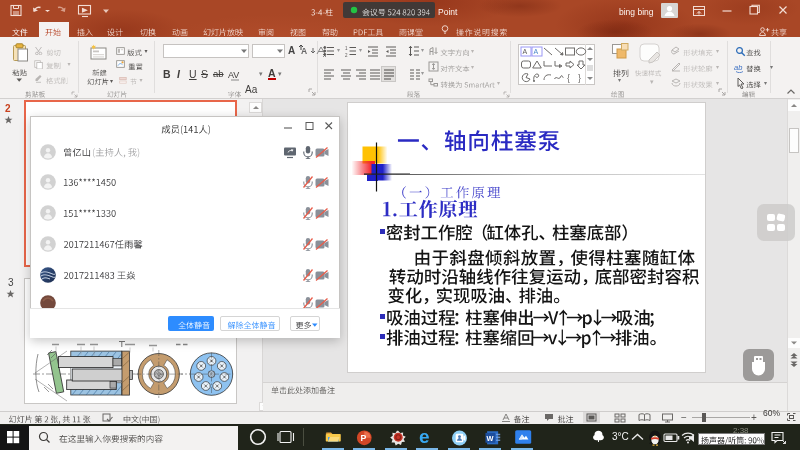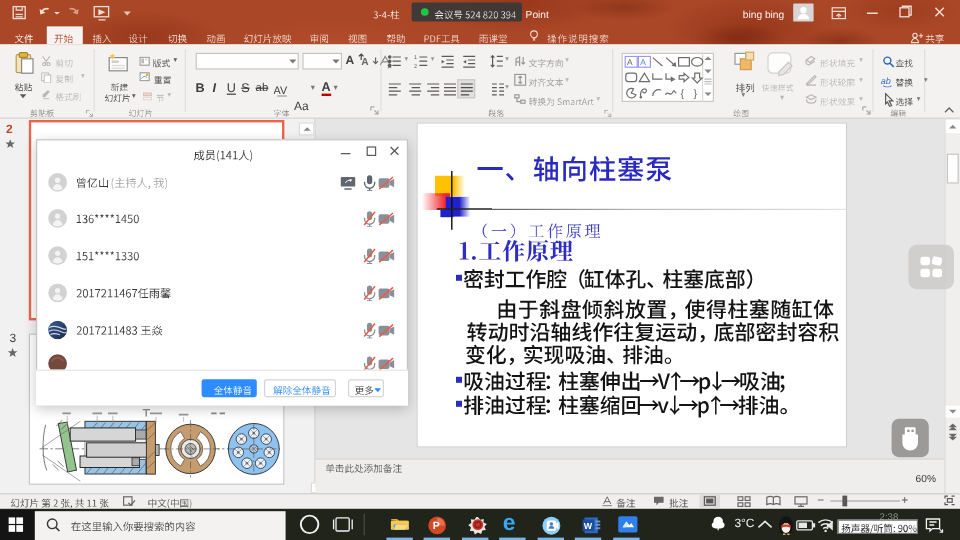--- a/index.html
+++ b/index.html
@@ -721,21 +721,21 @@
 <svg style="position:absolute;left:659px;top:411.5px;" width="17" height="11" viewBox="0 0 17 11">
     <g fill="none" stroke="#6a6866">
       <rect x="3.5" y="2" width="10" height="6"></rect>
       <path d="M8.5 8v2M6 10h5"></path>
     </g>
   </svg>
 <div style="position:absolute;left:681px;top:412px;font-family:'Liberation Sans',sans-serif;font-size:10px;line-height:11.799999999999999px;color:#5a5856;font-weight:400;letter-spacing:0px;white-space:nowrap;">−</div>
 <div style="position:absolute;left:692px;top:416.5px;width:58px;height:1px;background:#a9a7a5"></div>
 <div style="position:absolute;left:702px;top:412.5px;width:4px;height:9px;background:#5a5856"></div>
 <div style="position:absolute;left:751px;top:411.5px;font-family:'Liberation Sans',sans-serif;font-size:10px;line-height:11.799999999999999px;color:#5a5856;font-weight:400;letter-spacing:0px;white-space:nowrap;">+</div>
-<div style="position:absolute;left:763px;top:394px;font-family:'Liberation Sans',sans-serif;font-size:8.5px;line-height:10.03px;color:#3a3836;font-weight:400;letter-spacing:0px;white-space:nowrap;">60%</div>
+<div style="position:absolute;left:763px;top:408px;font-family:'Liberation Sans',sans-serif;font-size:8.5px;line-height:10.03px;color:#3a3836;font-weight:400;letter-spacing:0px;white-space:nowrap;">60%</div>
 <svg style="position:absolute;left:786px;top:412px;" width="11" height="10" viewBox="0 0 11 10">
     <g fill="none" stroke="#5a5856">
       <path d="M1.5 3.5v-2h2.5M9.5 1.5h-2.5M1.5 6.5v2h2.5M9.5 8.5h-2.5v0"></path>
       <rect x="3.5" y="3.5" width="4" height="3"></rect>
     </g>
   </svg>
 <div style="position:absolute;left:0px;top:424px;width:800px;height:26px;background:#20241a"></div>
 <div style="position:absolute;left:0px;top:425px;width:29.5px;height:25px;background:#141414"></div>
 <svg style="position:absolute;left:7px;top:431px;" width="16" height="13" viewBox="0 0 16 13">
     <g fill="#fff">

